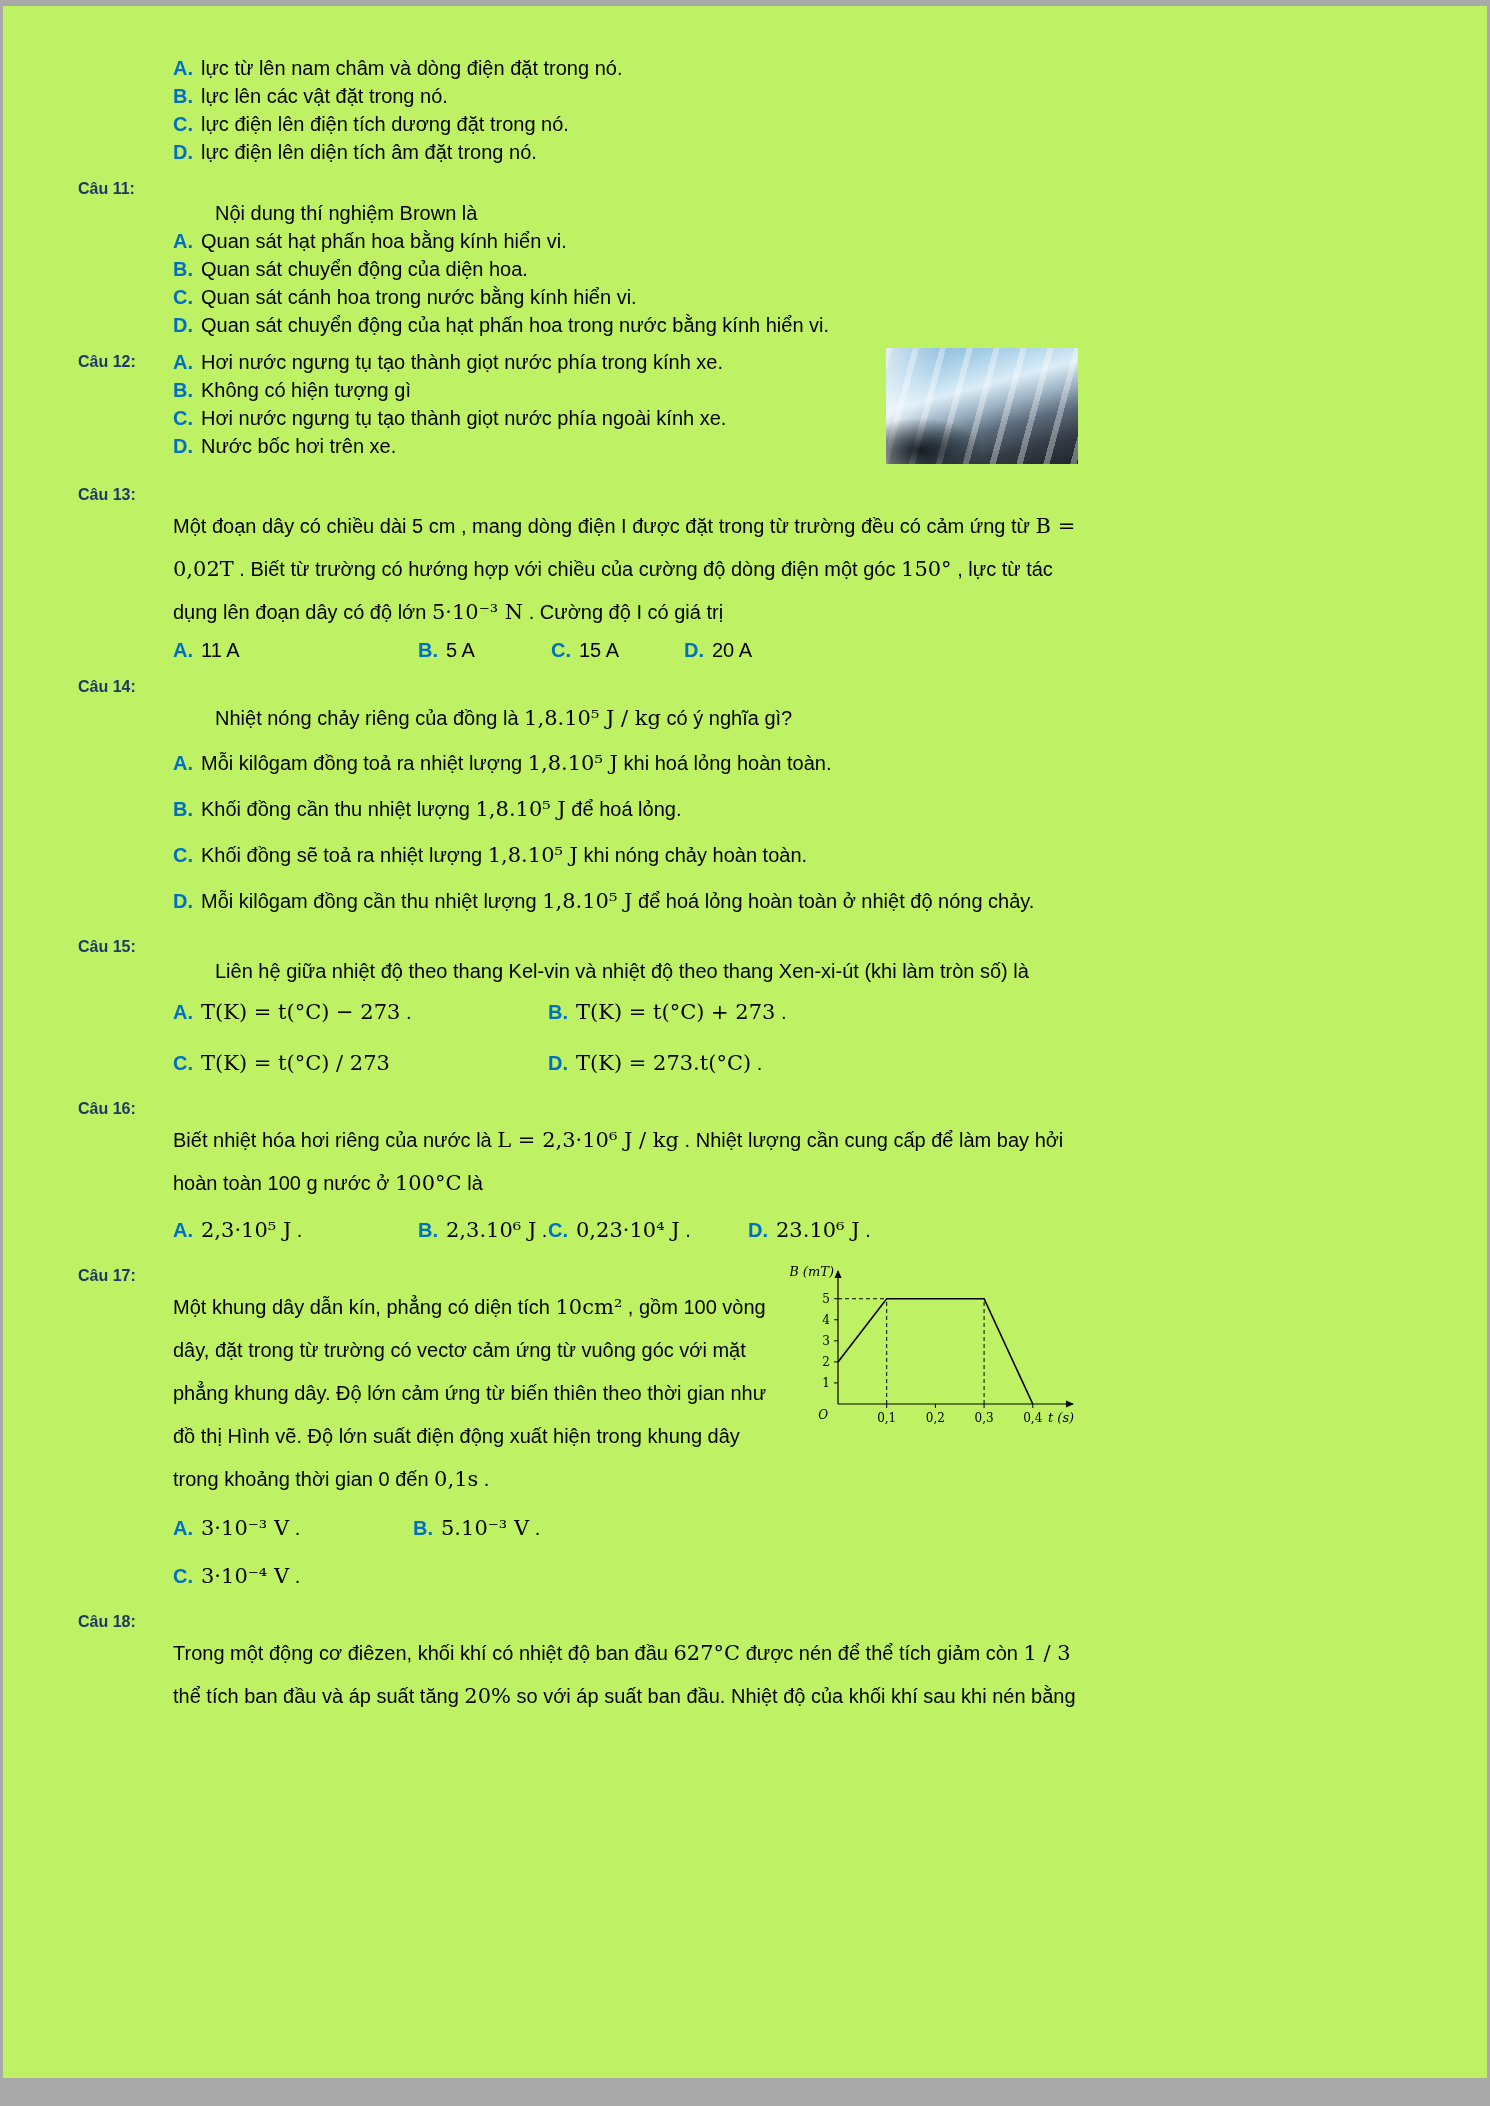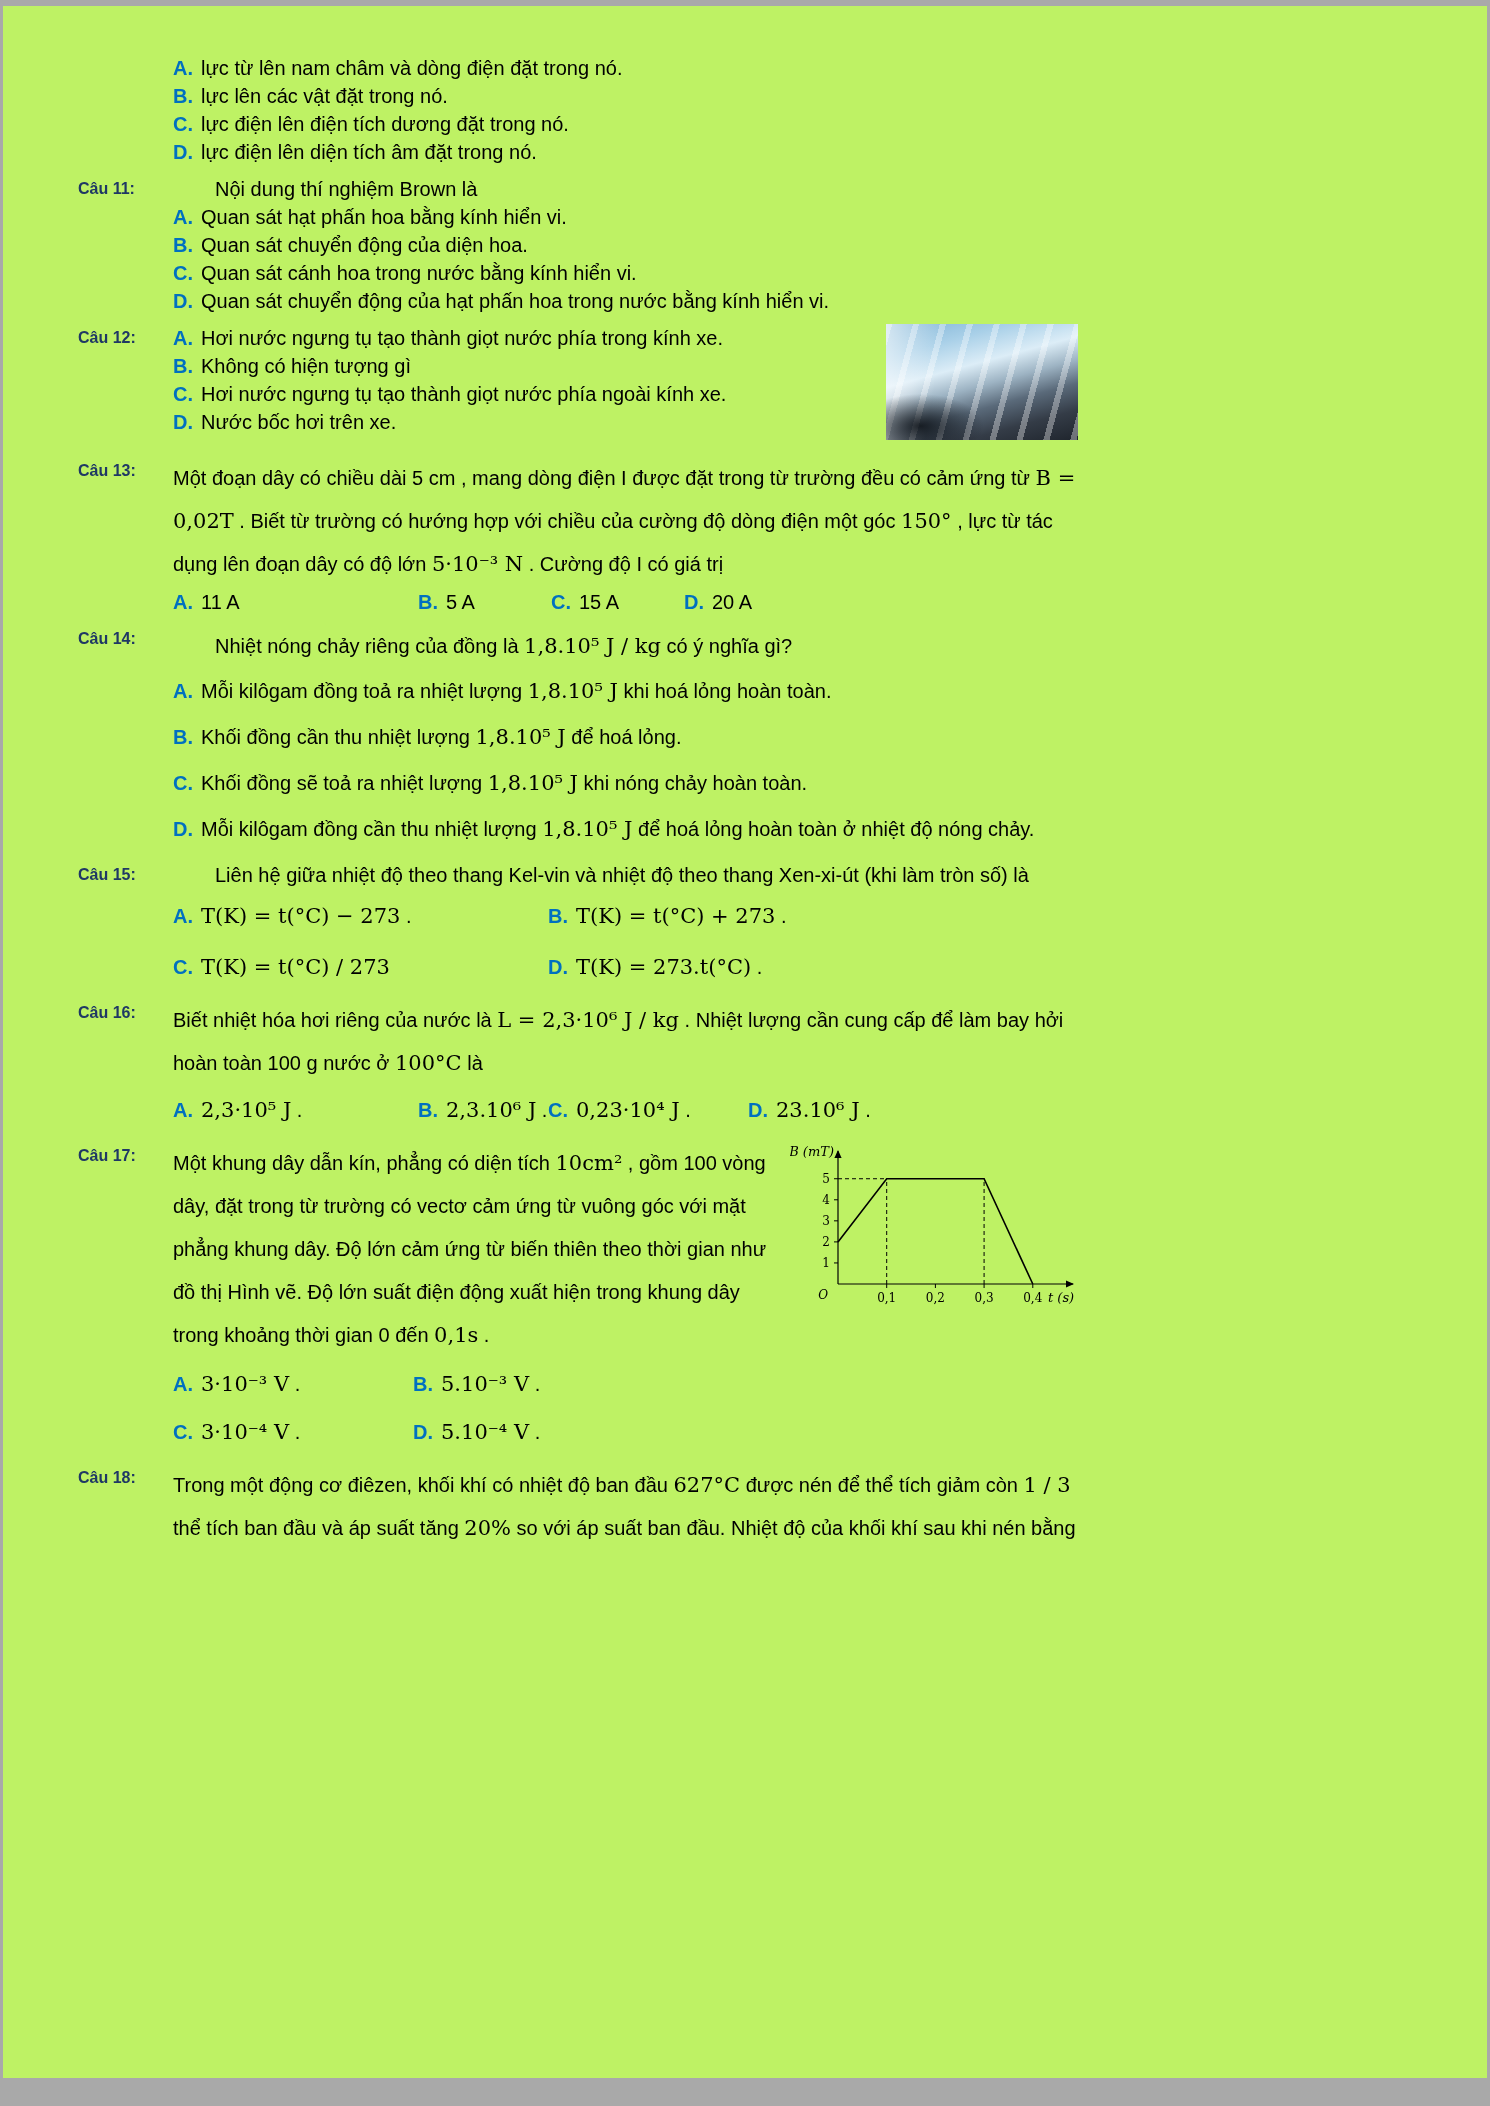--- a/index.html
+++ b/index.html
@@ -18,21 +18,21 @@
     overflow:hidden;
   }
   #questions { width:1005px; }
   .question { display:flex; margin-bottom:9px; }
   .qlabel {
     flex:0 0 95px; width:95px;
     font-weight:bold; color:var(--label-color,#1f3864);
     font-size:16px; line-height:28px;
   }
   .qcontent { flex:1 1 auto; max-width:905px; }
-  .intro { font-size:20px; line-height:28px; }
+  .intro { font-size:20px; line-height:28px;margin-top:24px; }
   .intro.indent { padding-left:42px; }
   .intro.has-math { line-height:43px; }
   .options.stack .option { font-size:20px; line-height:28px; }
   .options.stack .option.has-math { line-height:46px; }
   .option { font-size:20px; line-height:28px; }
   .option.has-math { line-height:46px; }
   .letter { font-weight:bold; color:var(--letter-color,#0070c0); margin-right:8px; }
   .math {
     font-family:"DejaVu Serif","Liberation Serif",serif;
     font-size:21px;
@@ -174,21 +174,20 @@
               <polyline points="48,99.89473684210526 96.69565217391303,36.736842105263165 194.0869565217391,36.736842105263165 242.78260869565216,142" fill="none" stroke="#000" stroke-width="1.6"></polyline>
               <text x="44" y="14" text-anchor="end" font-size="13" font-style="italic" font-family="DejaVu Serif, Liberation Serif, serif">B (mT)</text>
               <text x="258" y="160" font-size="13" font-style="italic" font-family="DejaVu Serif, Liberation Serif, serif">t (s)</text>
             </svg>
           </div>
           <div class="intro has-math"><span class="txt">Một khung dây dẫn kín, phẳng có diện tích </span><span class="math">10cm²</span><span class="txt"> , gồm 100 vòng dây, đặt trong từ trường có vectơ cảm ứng từ vuông góc với mặt phẳng khung dây. Độ lớn cảm ứng từ biến thiên theo thời gian như đồ thị Hình vẽ. Độ lớn suất điện động xuất hiện trong khung dây trong khoảng thời gian 0 đến </span><span class="math">0,1s</span><span class="txt"> .</span></div>
           <div class="options grid2b">
             <div class="option has-math"><span class="letter">A.</span><span class="math">3·10⁻³ V</span><span class="txt"> .</span></div>
             <div class="option has-math"><span class="letter">B.</span><span class="math">5.10⁻³ V</span><span class="txt"> .</span></div>
             <div class="option has-math"><span class="letter">C.</span><span class="math">3·10⁻⁴ V</span><span class="txt"> .</span></div>
-            <div class="option has-math"><span class="letter">D.</span><span class="math">5.10⁻⁴ V</span><span class="txt"> .</span></div>
           </div>
         </div>
       </div>
       <div class="question">
         <div class="qlabel">Câu 18:</div>
         <div class="qcontent">
           <div class="intro has-math"><span class="txt">Trong một động cơ điêzen, khối khí có nhiệt độ ban đầu </span><span class="math">627°C</span><span class="txt"> được nén để thể tích giảm còn </span><span class="math">1 / 3</span><span class="txt"> thể tích ban đầu và áp suất tăng </span><span class="math">20%</span><span class="txt"> so với áp suất ban đầu. Nhiệt độ của khối khí sau khi nén bằng</span></div>
         </div>
       </div>
     </div>

